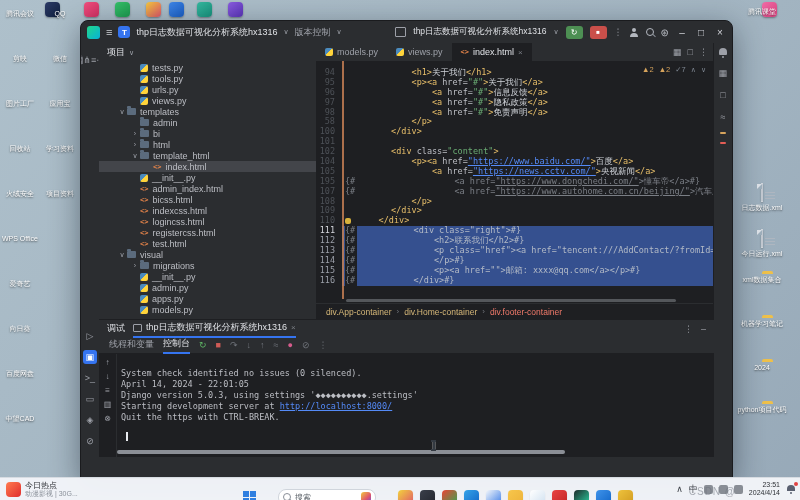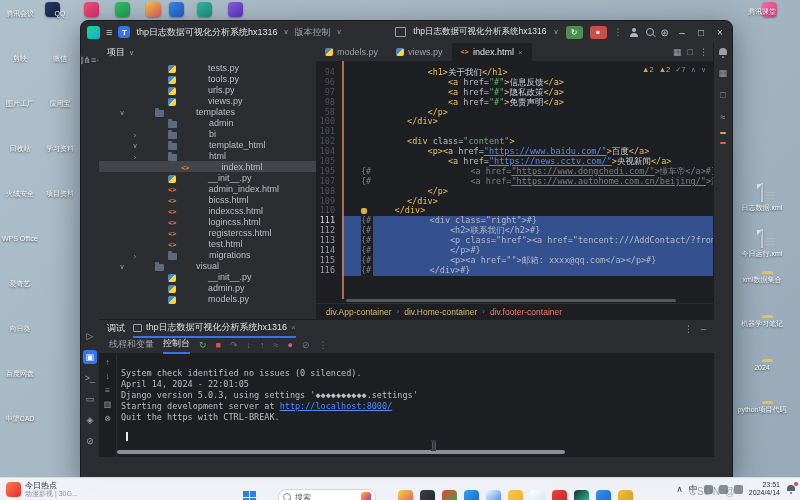--- a/index.html
+++ b/index.html
@@ -72,21 +72,21 @@
   #stripeR{position:absolute;right:0;top:22px;width:18px;bottom:22px;background:#2b2d30;border-left:1px solid #1e1f22;
     display:flex;flex-direction:column;align-items:center;padding-top:5px;gap:8px;}
   .bell2{position:relative;width:10px;height:10px;}
   .bell2::before{content:"";position:absolute;left:1px;top:0;width:8px;height:7px;border-radius:4px 4px 1px 1px;background:#9da0a8;}
   .bell2::after{content:"";position:absolute;left:4px;bottom:0;width:2px;height:2px;border-radius:50%;background:#9da0a8;}
   .smark{width:6px;height:2px;border-radius:1px;background:#d6a35c;}
   .smark.red{background:#e35d55;}
   
   #project{position:absolute;left:18px;top:22px;width:217px;height:276px;background:#2b2d30;border-right:1px solid #1e1f22;overflow:hidden;}
   #proj-head{height:19px;display:flex;align-items:center;gap:4px;padding-left:8px;font-size:9px;color:#dfe1e5;}
-  .trow{height:11px;display:flex;align-items:flex-end;font-size:9px;color:#bcbec4;white-space:nowrap;gap:28px;}
+  .trow{height:11px;display:flex;align-items:center;font-size:9px;color:#bcbec4;white-space:nowrap;}
   .trow.tsel{background:#43454a;}
   .tar{width:8px;font-size:7px;color:#9da0a8;text-align:center;flex:none;}
   .tic{flex:none;margin:0 4px 0 1px;}
   .tic.fo{width:9px;height:7px;background:#5b6b7d;border-radius:1px;position:relative;}
   .tic.fo::before{content:"";position:absolute;top:-2px;left:0;width:4px;height:2px;background:#5b6b7d;border-radius:1px 1px 0 0;}
   .tic.py{width:8px;height:8px;border-radius:2px;background:linear-gradient(135deg,#4b8bbe 50%,#ffd43b 50%);}
   .tic.ht{width:auto;color:#e8854a;font:bold 7px "DejaVu Sans Mono",monospace;}
   
   #editor{position:absolute;left:235px;top:22px;width:398px;height:276px;background:#1e1f22;}
   #etabs{position:absolute;left:0;top:0;right:0;height:18px;background:#2b2d30;border-bottom:1px solid #1e1f22;display:flex;align-items:stretch;}
@@ -98,21 +98,21 @@
   #etab-actions{margin-left:auto;display:flex;align-items:center;gap:6px;padding-right:6px;}
   #etab-actions span{color:#9da0a8;font-size:9px;}
   #insp{position:absolute;right:8px;top:22px;display:flex;gap:5px;align-items:center;font-size:7.5px;z-index:5;}
   #insp .w{color:#d6a35c;} #insp .k{color:#7f8792;} #insp .nav{color:#7f8792;font-size:7px;}
   #code{position:absolute;left:0;top:18px;right:0;height:238px;overflow:hidden;font-family:"DejaVu Sans Mono",monospace;margin-top:7px;}
   #changebar{position:absolute;left:26px;top:18px;width:2px;height:238px;background:#c57f54;opacity:.85;z-index:4;}
   .crow{height:9.9px;display:flex;font-size:8.5px;line-height:9.9px;white-space:pre;overflow:hidden;}
   .gut{width:26px;flex:none;text-align:right;padding-right:7px;color:#4d5157;box-sizing:border-box;}
   .crow.csel .gut{color:#9a9ea8;}
   .crow.cur .gut{color:#d5d7dd;}
-  .cwrap{flex:1;display:flex;overflow:hidden;padding-left:19px;}
+  .cwrap{flex:1;display:flex;overflow:hidden;padding-left:3px;}
   .crow.csel .cwrap{background:#35508f;}
   .chip{flex:none;background:#1e1f22;color:#7a7e85;padding-right:2px;}
   .bulb{flex:none;width:6px;height:6px;margin:2px 2px 0 0;border-radius:2px;background:#d8b23c;}
   .ctext{overflow:hidden;}
   .tk-t{color:#e8bf6a;} .tk-a{color:#bcbec4;} .tk-p{color:#bcbec4;} .tk-s{color:#6aab73;}
   .tk-u{color:#548af7;text-decoration:underline;}
   .tk-x{color:#cfd2d8;} .tk-c{color:#7a7e85;} .tk-cu{color:#7a7e85;text-decoration:underline;}
   .csel .tk-c,.csel .tk-cu{color:#b3bac6;}
   #ehscroll{position:absolute;left:30px;bottom:17px;width:330px;height:3px;border-radius:2px;background:rgba(150,155,162,.45);}
   #crumbs{position:absolute;left:0;bottom:0;right:0;height:15px;background:#1e1f22;border-top:1px solid #2b2d30;
@@ -266,29 +266,29 @@
             <span class="tar"></span>
             <span class="tic fo"></span>
             <span class="tlb">admin</span>
           </div>
           <div class="trow" style="padding-left: 32px;">
             <span class="tar">›</span>
             <span class="tic fo"></span>
             <span class="tlb">bi</span>
           </div>
           <div class="trow" style="padding-left: 32px;">
+            <span class="tar">›</span>
+            <span class="tic fo"></span>
+            <span class="tlb">html</span>
+          </div>
+          <div class="trow" style="padding-left: 32px;">
             <span class="tar">∨</span>
             <span class="tic fo"></span>
             <span class="tlb">template_html</span>
           </div>
-          <div class="trow" style="padding-left: 32px;">
-            <span class="tar">›</span>
-            <span class="tic fo"></span>
-            <span class="tlb">html</span>
-          </div>
           <div class="trow tsel" style="padding-left: 45px;">
             <span class="tar"></span>
             <span class="tic ht">&lt;&gt;</span>
             <span class="tlb">index.html</span>
           </div>
           <div class="trow" style="padding-left: 32px;">
             <span class="tar"></span>
             <span class="tic py"></span>
             <span class="tlb">__init__.py</span>
           </div>
@@ -314,40 +314,45 @@
           </div>
           <div class="trow" style="padding-left: 32px;">
             <span class="tar"></span>
             <span class="tic ht">&lt;&gt;</span>
             <span class="tlb">registercss.html</span>
           </div>
           <div class="trow" style="padding-left: 32px;">
             <span class="tar"></span>
             <span class="tic ht">&lt;&gt;</span>
             <span class="tlb">test.html</span>
-          </div>
-          <div class="trow" style="padding-left: 32px;">
-            <span class="tar">›</span>
-            <span class="tic fo"></span>
-            <span class="tlb">migrations</span>
           </div>
           <div class="trow" style="padding-left: 19px;">
             <span class="tar">∨</span>
             <span class="tic fo"></span>
             <span class="tlb">visual</span>
           </div>
           <div class="trow" style="padding-left: 32px;">
+            <span class="tar">›</span>
+            <span class="tic fo"></span>
+            <span class="tlb">migrations</span>
+          </div>
+          <div class="trow" style="padding-left: 32px;">
             <span class="tar"></span>
             <span class="tic py"></span>
             <span class="tlb">__init__.py</span>
           </div>
           <div class="trow" style="padding-left: 32px;">
             <span class="tar"></span>
             <span class="tic py"></span>
             <span class="tlb">admin.py</span>
+          </div>
+          <div class="trow" style="padding-left: 32px;">
+            <span class="tar"></span>
+            <span class="tic py"></span>
+            <span class="tlb">apps.py</span>
           </div>
           <div class="trow" style="padding-left: 32px;">
             <span class="tar"></span>
             <span class="tic py"></span>
             <span class="tlb">models.py</span>
           </div>
         </div>
     </div>
 
     <div id="editor">
@@ -373,20 +378,21 @@
         </div>
       <div id="insp">
         <span class="w">▲<span>2</span></span>
         <span class="w">▲<span>2</span></span>
         <span class="k">✓<span>7</span></span>
         <span class="nav">∧</span>
         <span class="nav">∨</span>
       </div>
       <div id="code">
           <div class="crow"><span class="gut">94</span><span class="cwrap"><span class="ctext" style="padding-left: 13ch;"><span class="tk-t">&lt;h1&gt;</span><span class="tk-x">关于我们</span><span class="tk-t">&lt;/h1&gt;</span></span></span></div>
+          <div class="crow"><span class="gut">95</span><span class="cwrap"><span class="ctext" style="padding-left: 13ch;"><span class="tk-t">&lt;p&gt;</span><span class="tk-t">&lt;a </span><span class="tk-a">href</span><span class="tk-p">=</span><span class="tk-s">"#"</span><span class="tk-t">&gt;</span><span class="tk-x">关于我们</span><span class="tk-t">&lt;/a&gt;</span></span></span></div>
           <div class="crow"><span class="gut">96</span><span class="cwrap"><span class="ctext" style="padding-left: 17ch;"><span class="tk-t">&lt;a </span><span class="tk-a">href</span><span class="tk-p">=</span><span class="tk-s">"#"</span><span class="tk-t">&gt;</span><span class="tk-x">信息反馈</span><span class="tk-t">&lt;/a&gt;</span></span></span></div>
           <div class="crow"><span class="gut">97</span><span class="cwrap"><span class="ctext" style="padding-left: 17ch;"><span class="tk-t">&lt;a </span><span class="tk-a">href</span><span class="tk-p">=</span><span class="tk-s">"#"</span><span class="tk-t">&gt;</span><span class="tk-x">隐私政策</span><span class="tk-t">&lt;/a&gt;</span></span></span></div>
           <div class="crow"><span class="gut">98</span><span class="cwrap"><span class="ctext" style="padding-left: 17ch;"><span class="tk-t">&lt;a </span><span class="tk-a">href</span><span class="tk-p">=</span><span class="tk-s">"#"</span><span class="tk-t">&gt;</span><span class="tk-x">免责声明</span><span class="tk-t">&lt;/a&gt;</span></span></span></div>
           <div class="crow"><span class="gut">58</span><span class="cwrap"><span class="ctext" style="padding-left: 13ch;"><span class="tk-t">&lt;/p&gt;</span></span></span></div>
           <div class="crow"><span class="gut">100</span><span class="cwrap"><span class="ctext" style="padding-left: 9ch;"><span class="tk-t">&lt;/div&gt;</span></span></span></div>
           <div class="crow"><span class="gut">101</span><span class="cwrap"><span class="ctext" style="padding-left: 0ch;"></span></span></div>
           <div class="crow"><span class="gut">102</span><span class="cwrap"><span class="ctext" style="padding-left: 9ch;"><span class="tk-t">&lt;div </span><span class="tk-a">class</span><span class="tk-p">=</span><span class="tk-s">"content"</span><span class="tk-t">&gt;</span></span></span></div>
           <div class="crow"><span class="gut">104</span><span class="cwrap"><span class="ctext" style="padding-left: 13ch;"><span class="tk-t">&lt;p&gt;</span><span class="tk-t">&lt;a </span><span class="tk-a">href</span><span class="tk-p">=</span><span class="tk-u">"https://www.baidu.com/"</span><span class="tk-t">&gt;</span><span class="tk-x">百度</span><span class="tk-t">&lt;/a&gt;</span></span></span></div>
           <div class="crow"><span class="gut">105</span><span class="cwrap"><span class="ctext" style="padding-left: 17ch;"><span class="tk-t">&lt;a </span><span class="tk-a">href</span><span class="tk-p">=</span><span class="tk-u">"https://news.cctv.com/"</span><span class="tk-t">&gt;</span><span class="tk-x">央视新闻</span><span class="tk-t">&lt;/a&gt;</span></span></span></div>
           <div class="crow"><span class="gut">195</span><span class="cwrap"><span class="chip">{#</span><span class="ctext" style="padding-left: 19ch;"><span class="tk-c">&lt;a href=</span><span class="tk-cu">"https://www.dongchedi.com/"</span><span class="tk-c">&gt;懂车帝&lt;/a&gt;#}</span></span></span></div>

